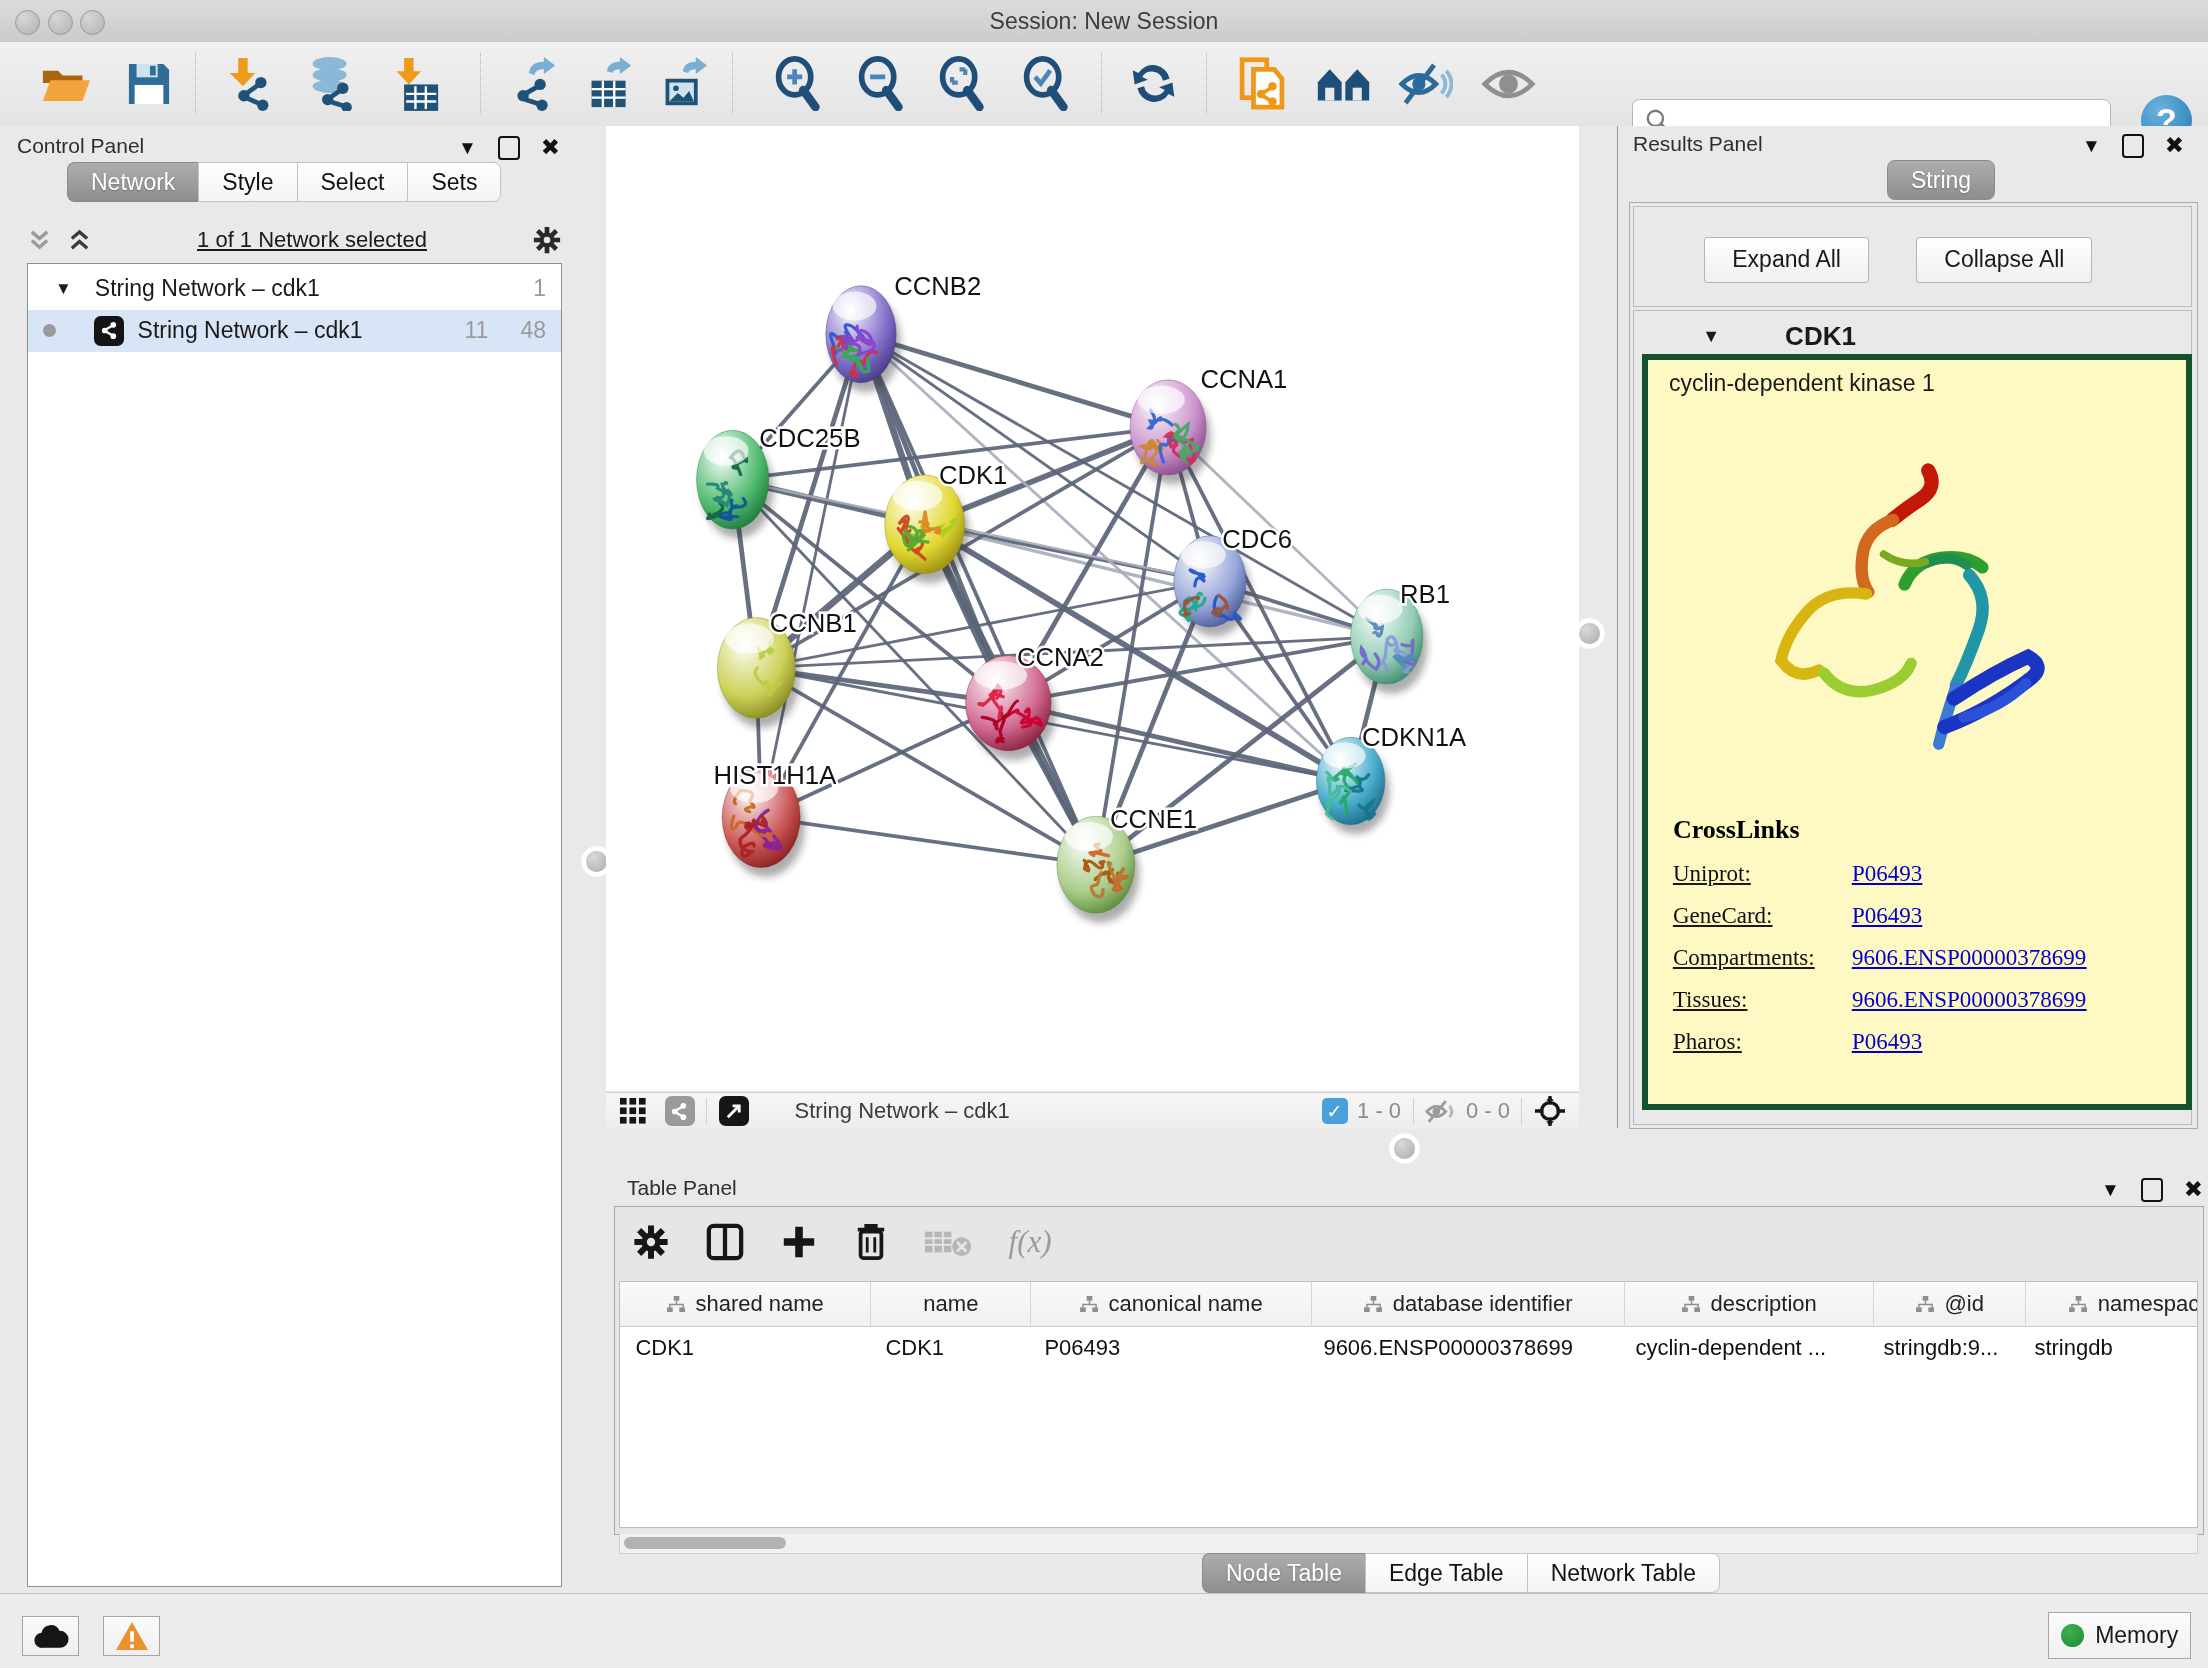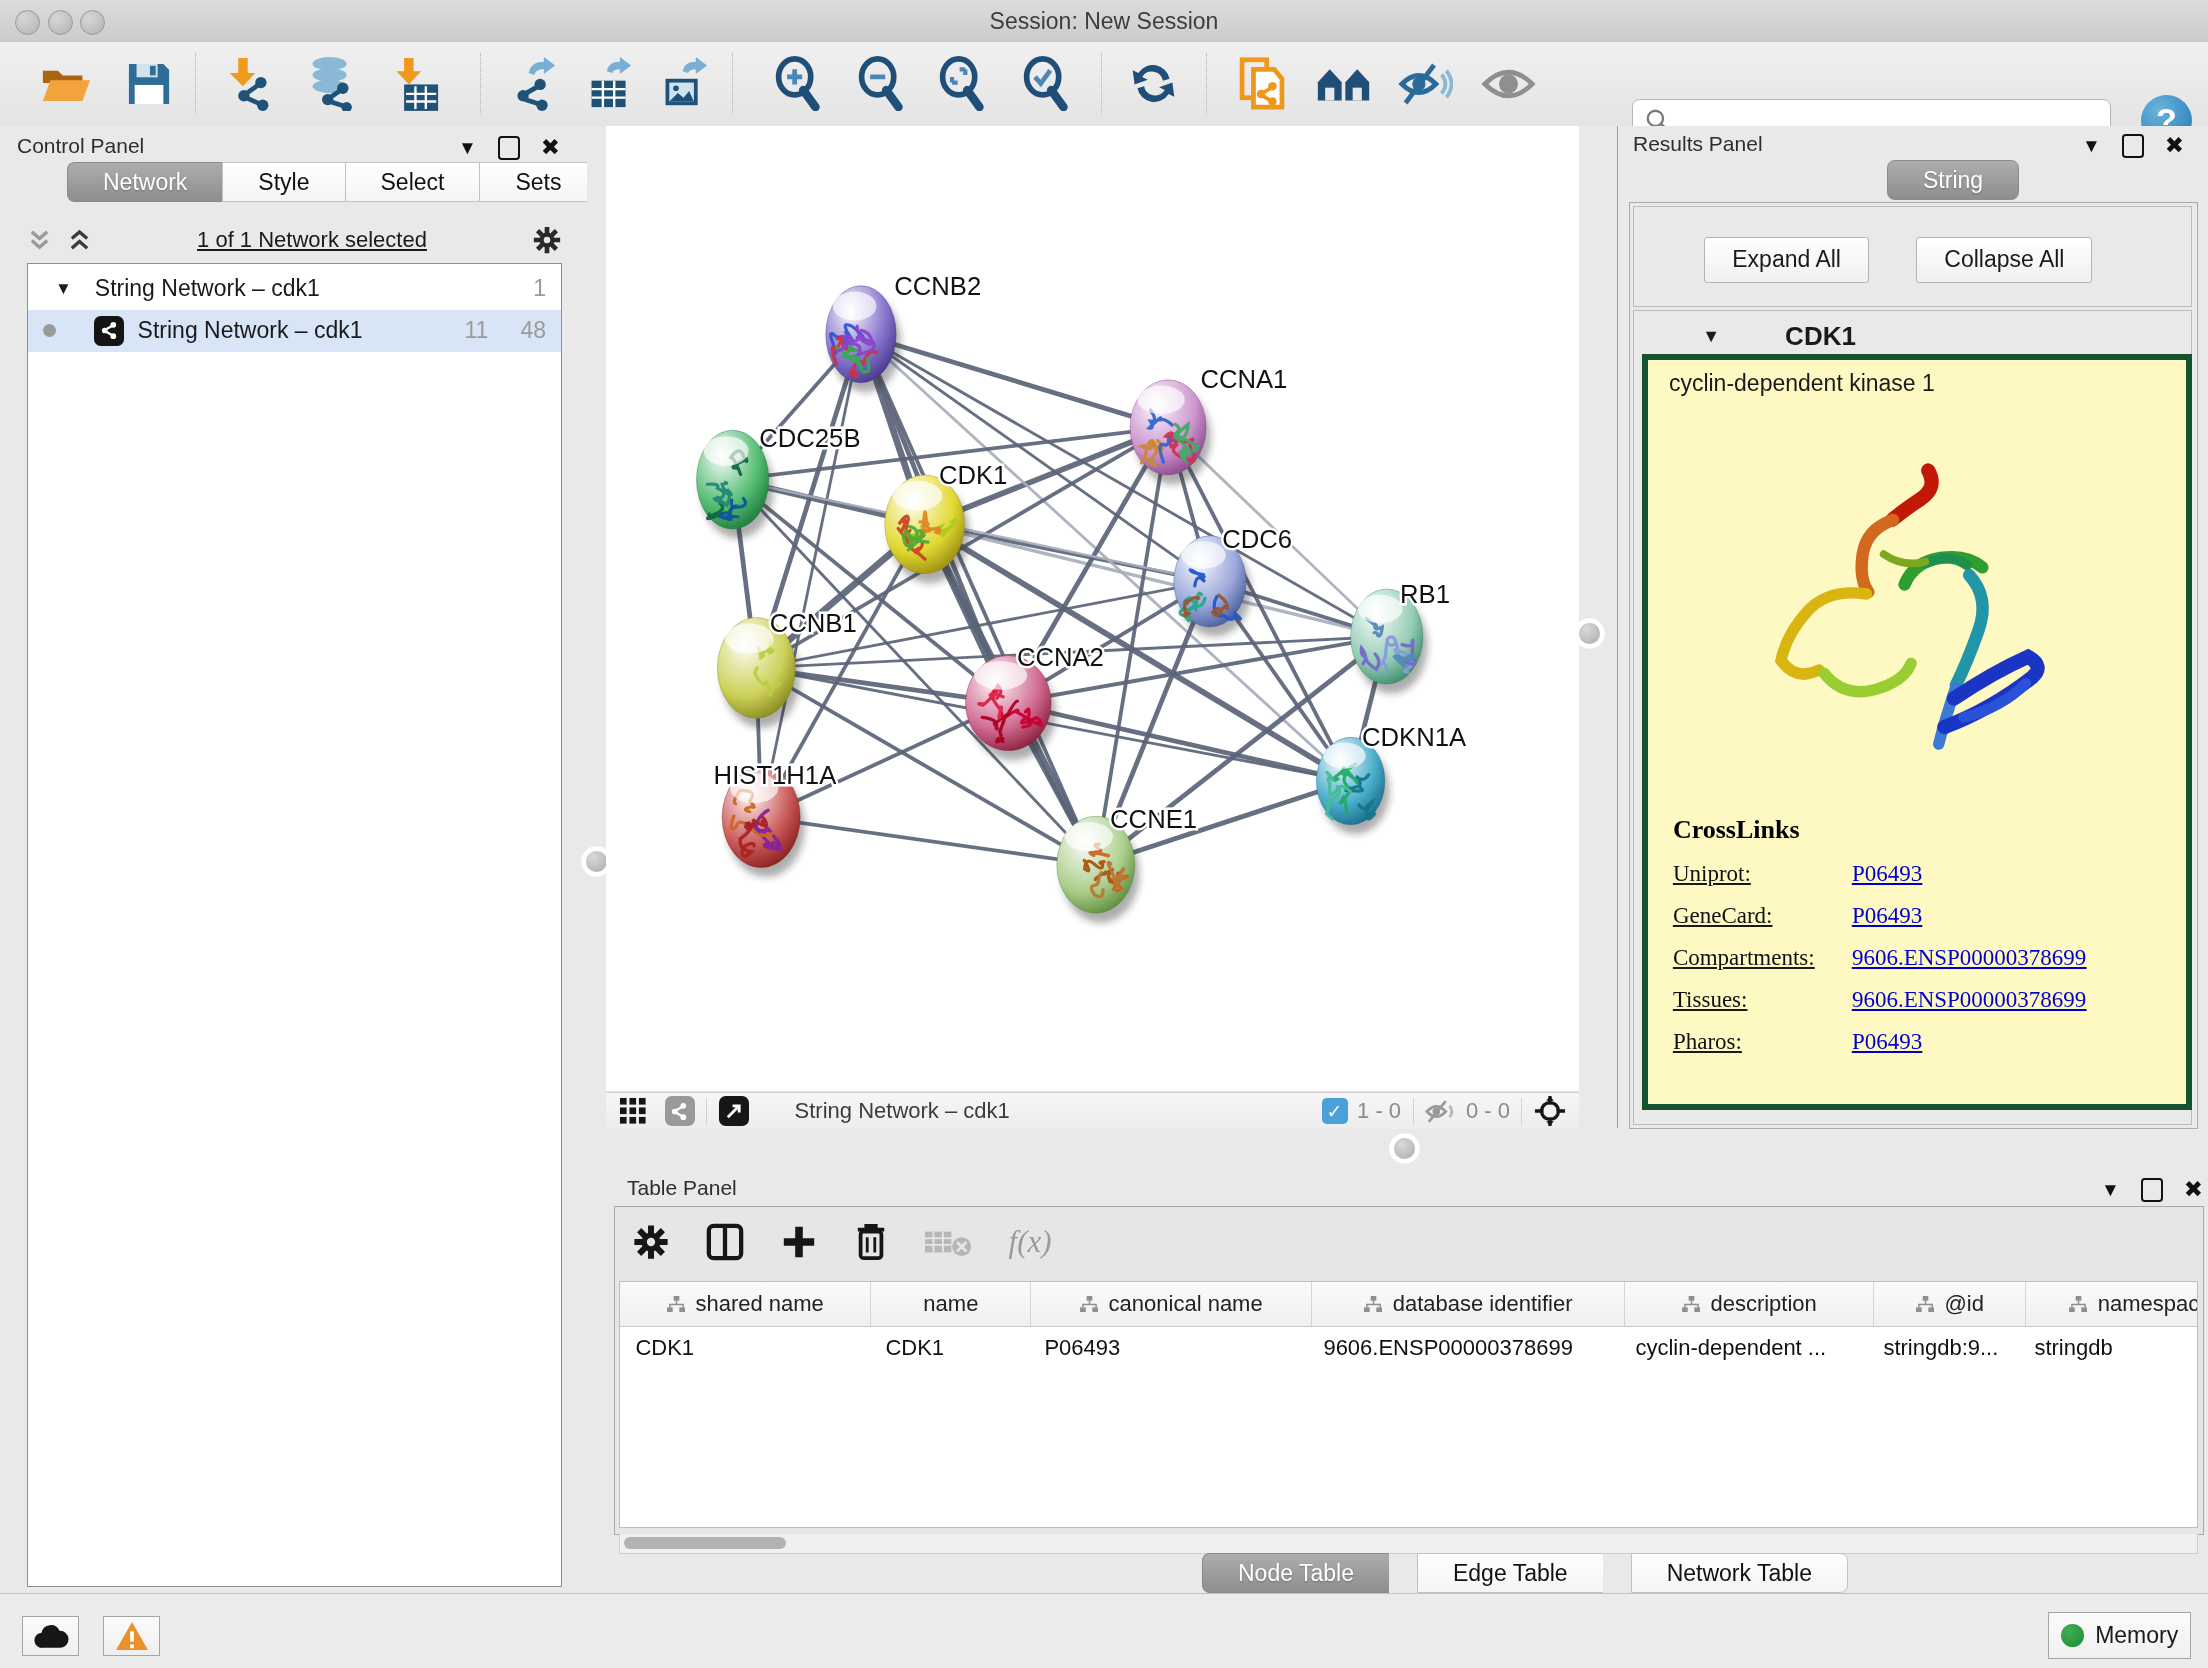--- a/index.html
+++ b/index.html
@@ -24,21 +24,21 @@
             background:radial-gradient(circle at 35% 30%,#6db3dd,#3d8fc4 60%,#2e709c);
             color:#fff;font-size:34px;font-weight:bold;display:flex;align-items:center;justify-content:center;}
   
   .panel-title{font-size:21px;color:#2e2e2e;}
   .panel-ctrls{position:absolute;display:flex;gap:21px;align-items:center;}
   .tri{font-size:19px;color:#111;}
   .sq{width:18px;height:20px;border:2.4px solid #111;border-radius:3.8px;}
   .xx{font-size:23px;font-weight:bold;color:#111;line-height:19px;}
   .tabgroup{display:flex;}
   .tab{border:1px solid #c2c2c2;border-right:none;background:linear-gradient(#ffffff,#f4f4f4);
-       padding:0 35px;height:38px;line-height:38px;font-size:23px;color:#111;}
+       padding:0 23px;height:38px;line-height:38px;font-size:23px;color:#111;}
   .tab:first-child{border-radius:7.6px 0 0 7.6px;}
   .tab:last-child{border-right:1px solid #c2c2c2;border-radius:0 7.6px 7.6px 0;}
   .tab.active{background:linear-gradient(#adadad,#8e8e8e);color:#fff;border-color:#8a8a8a;
               text-shadow:0 1px 1.9px rgba(0,0,0,.25);}
   .knob{position:absolute;width:21px;height:21px;border-radius:50%;
         background:radial-gradient(circle at 35% 30%,#d9d9d9,#ababab);box-shadow:0 0 0 4.8px #fff;}
   
   #control-panel{left:0;top:126px;width:587px;height:1468px;background:#e9e9e9;border-right:1px solid #b5b5b5;}
   #control-tabs{position:absolute;left:67px;top:36px;}
   #cp-listheader{position:absolute;left:27px;top:91px;width:535px;height:46px;display:flex;align-items:center;text-decoration:underline;}
@@ -85,21 +85,21 @@
   #fx-label{font-family:"Liberation Serif","DejaVu Serif",serif;font-style:italic;font-size:31px;color:#9a9a9a;}
   #tp-table{position:absolute;left:4.8px;top:74px;width:1577px;height:245px;background:#fff;border:1px solid #bdbdbd;overflow:hidden;}
   #tp-header{display:flex;height:44px;background:linear-gradient(#fafafa,#f0f0f0);border-bottom:1px solid #c9c9c9;}
   .th{display:flex;align-items:center;justify-content:center;gap:9.5px;border-right:1px solid #d5d5d5;
       font-size:22px;color:#222;flex:none;overflow:hidden;white-space:nowrap;}
   #tp-row{display:flex;height:42px;}
   .td{flex:none;font-size:22px;color:#111;padding-left:15px;display:flex;align-items:center;
       overflow:hidden;white-space:nowrap;}
   #tp-hscroll{position:absolute;left:4.8px;top:327px;width:1577px;height:19px;background:#f0f0f0;border:1px solid #cfcfcf;border-top:none;}
   #tp-hthumb{position:absolute;left:3.8px;top:2.9px;width:162px;height:12.4px;border-radius:6.7px;background:#b2b2b2;}
-  #table-tabs{position:absolute;left:596px;top:383px;gap:28px;}
+  #table-tabs{position:absolute;left:596px;top:383px;}
   
   #statusbar{left:0;top:1593px;width:2208px;height:75px;background:#ececec;border-top:1px solid #c2c2c2;}
   .sbtn{position:absolute;top:22px;width:55px;height:38px;background:linear-gradient(#fbfbfb,#efefef);
         border:1.9px solid #a5a5a5;display:flex;align-items:center;justify-content:center;}
   #memory-btn{position:absolute;left:2048px;top:18px;width:141px;height:45px;background:linear-gradient(#fbfbfb,#f0f0f0);
               border:1.9px solid #a5a5a5;display:flex;align-items:center;justify-content:center;gap:11.4px;font-size:23px;}
   #memory-dot{width:23px;height:23px;border-radius:50%;background:radial-gradient(circle at 35% 30%,#3fae52,#1e8a33);}
   svg{display:block;}
 </style>
 </head>

